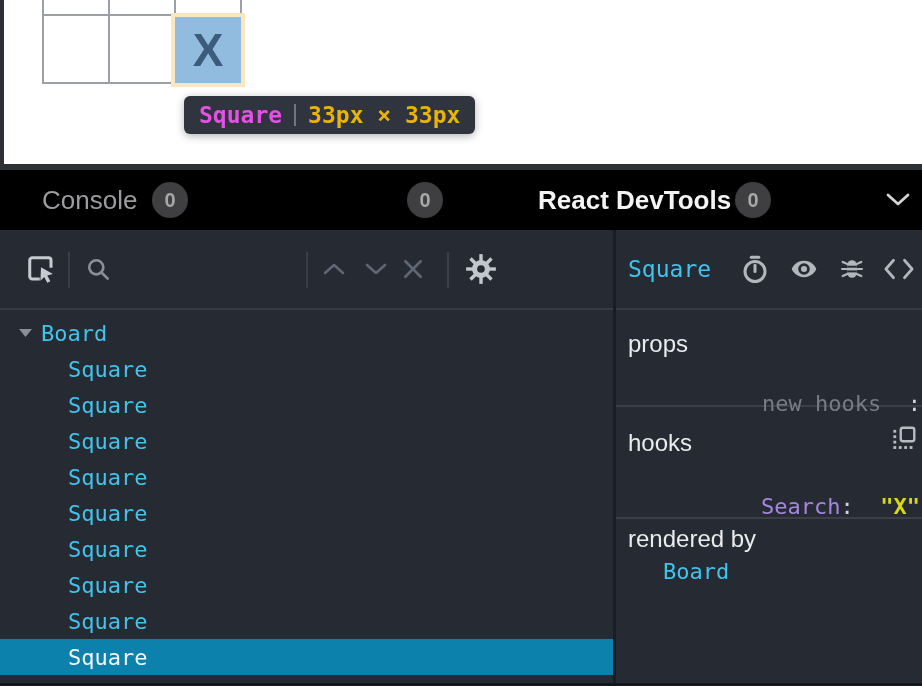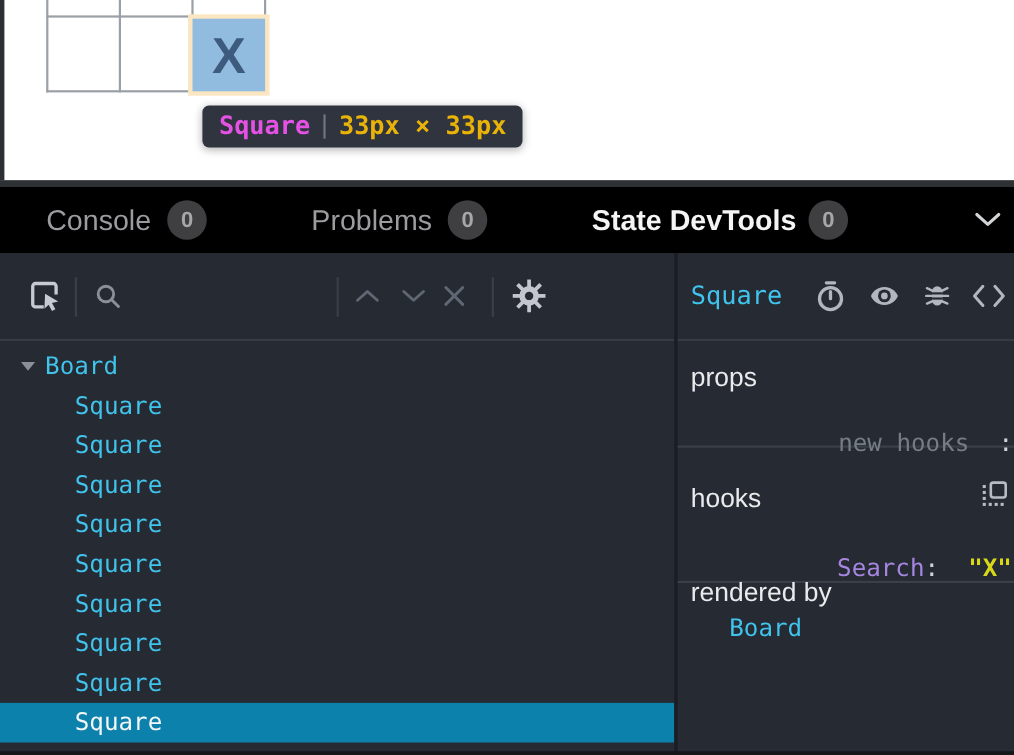--- a/index.html
+++ b/index.html
@@ -58,21 +58,21 @@
   .tree{left:0;top:80px;width:613px;}
   .tree-row{height:36px;display:flex;align-items:center;
             font-family:"DejaVu Sans Mono",monospace;font-size:22px;color:#40c4ee;}
   .tree-root{padding-left:19px;gap:9px;}
   .tree-child{padding-left:68px;}
   .tree-row.selected{background:#0c81ab;color:#f4f6f7;}
 
   
   .section{left:616px;width:306px;}
   .sec-props{top:80px;height:95px;border-bottom:2px solid #3a3f48;}
-  .sec-hooks{top:177px;height:110px;border-bottom:2px solid #3a3f48;margin-top:11px;}
+  .sec-hooks{top:177px;height:110px;border-bottom:2px solid #3a3f48;}
   .sec-rendered{top:289px;height:164px;}
   .sec-title{left:12px;font-size:24px;color:#e9ebed;}
   .mono-row{font-family:"DejaVu Sans Mono",monospace;font-size:22px;white-space:pre;}
   .kv-gray{color:#777d87;}
   .kv-purple{color:#a686e0;}
   .kv-colon{color:#d0d4d8;}
   .kv-yellow{color:#d8d818;font-weight:bold;}
   .cyan{color:#40c4ee;font-family:"DejaVu Sans Mono",monospace;font-size:22px;}
   .hooks-icon{left:275px;top:18px;}
 
@@ -102,23 +102,22 @@
       <span class="tt-name">Square</span>
       <span class="tt-sep"></span>
       <span class="tt-dim">33px × 33px</span>
     </div>
   </div>
 
   <div class="abs tabbar-strip"></div>
   <div class="abs tabbar">
     <div class="abs tab-label" style="left:42px">Console</div>
     <div class="abs badge" style="left:152px">0</div>
-    <div class="abs tab-label" style="left:283px">Problems</div>
     <div class="abs badge" style="left:407px">0</div>
-    <div class="abs tab-label active" style="left:538px">State DevTools</div>
+    <div class="abs tab-label active" style="left:538px">React DevTools</div>
     <div class="abs badge" style="left:735px">0</div>
     <div class="abs tab-chevron">
       <svg width="24" height="14" viewBox="0 0 24 14">
           <polyline points="2,2 12,11 22,2" fill="none" stroke="#d2d4d6" stroke-width="2.8" stroke-linecap="round" stroke-linejoin="round"></polyline>
         </svg>
     </div>
   </div>
 
   <div class="abs devtools">
 

